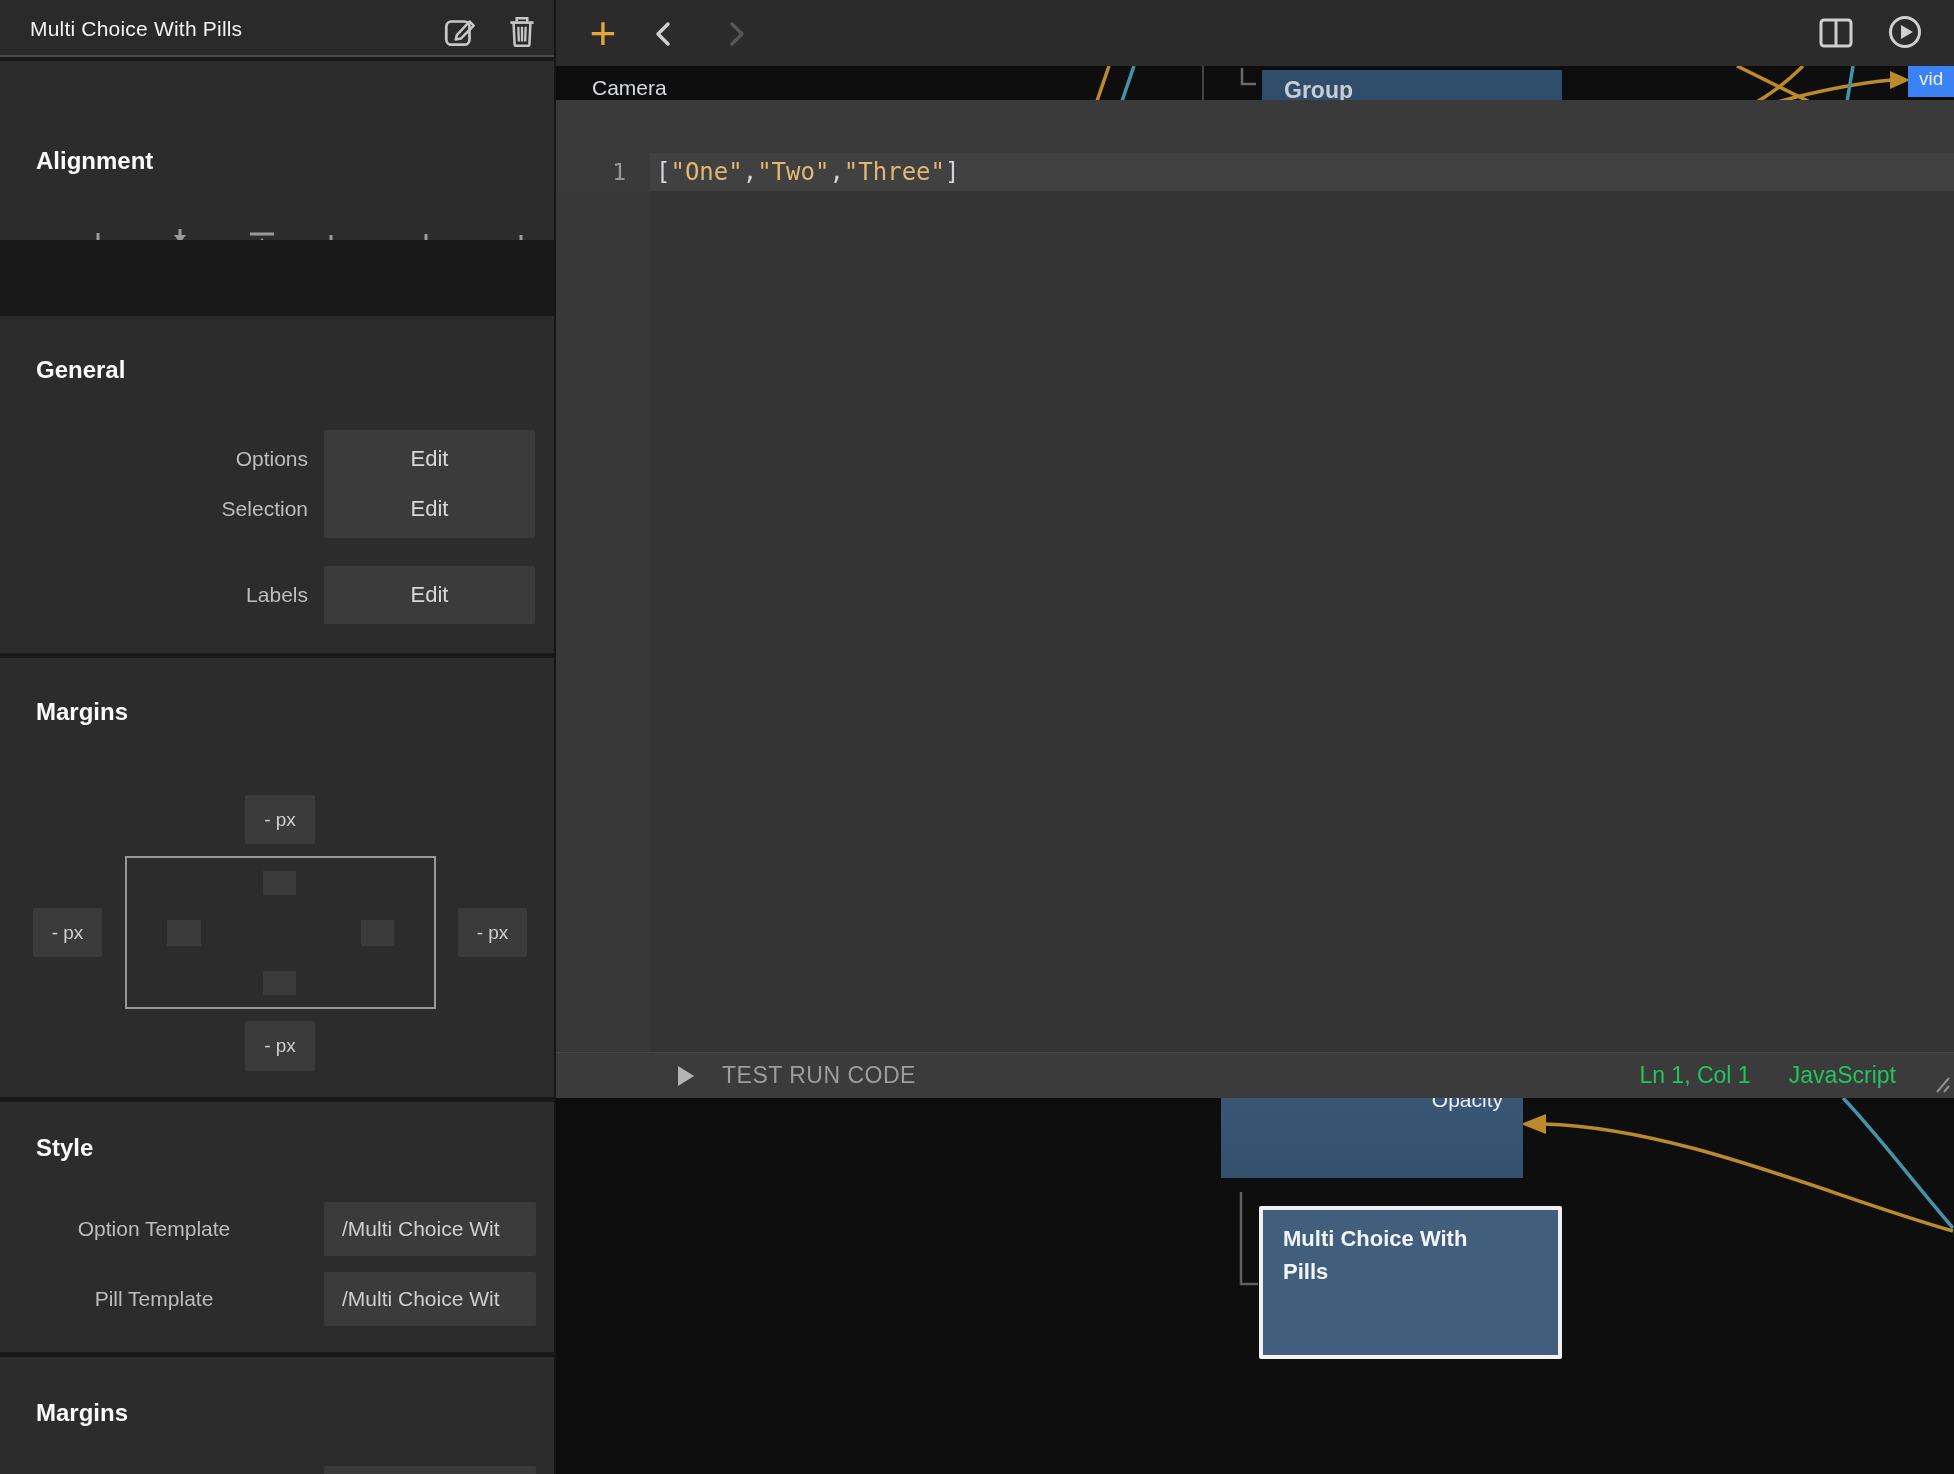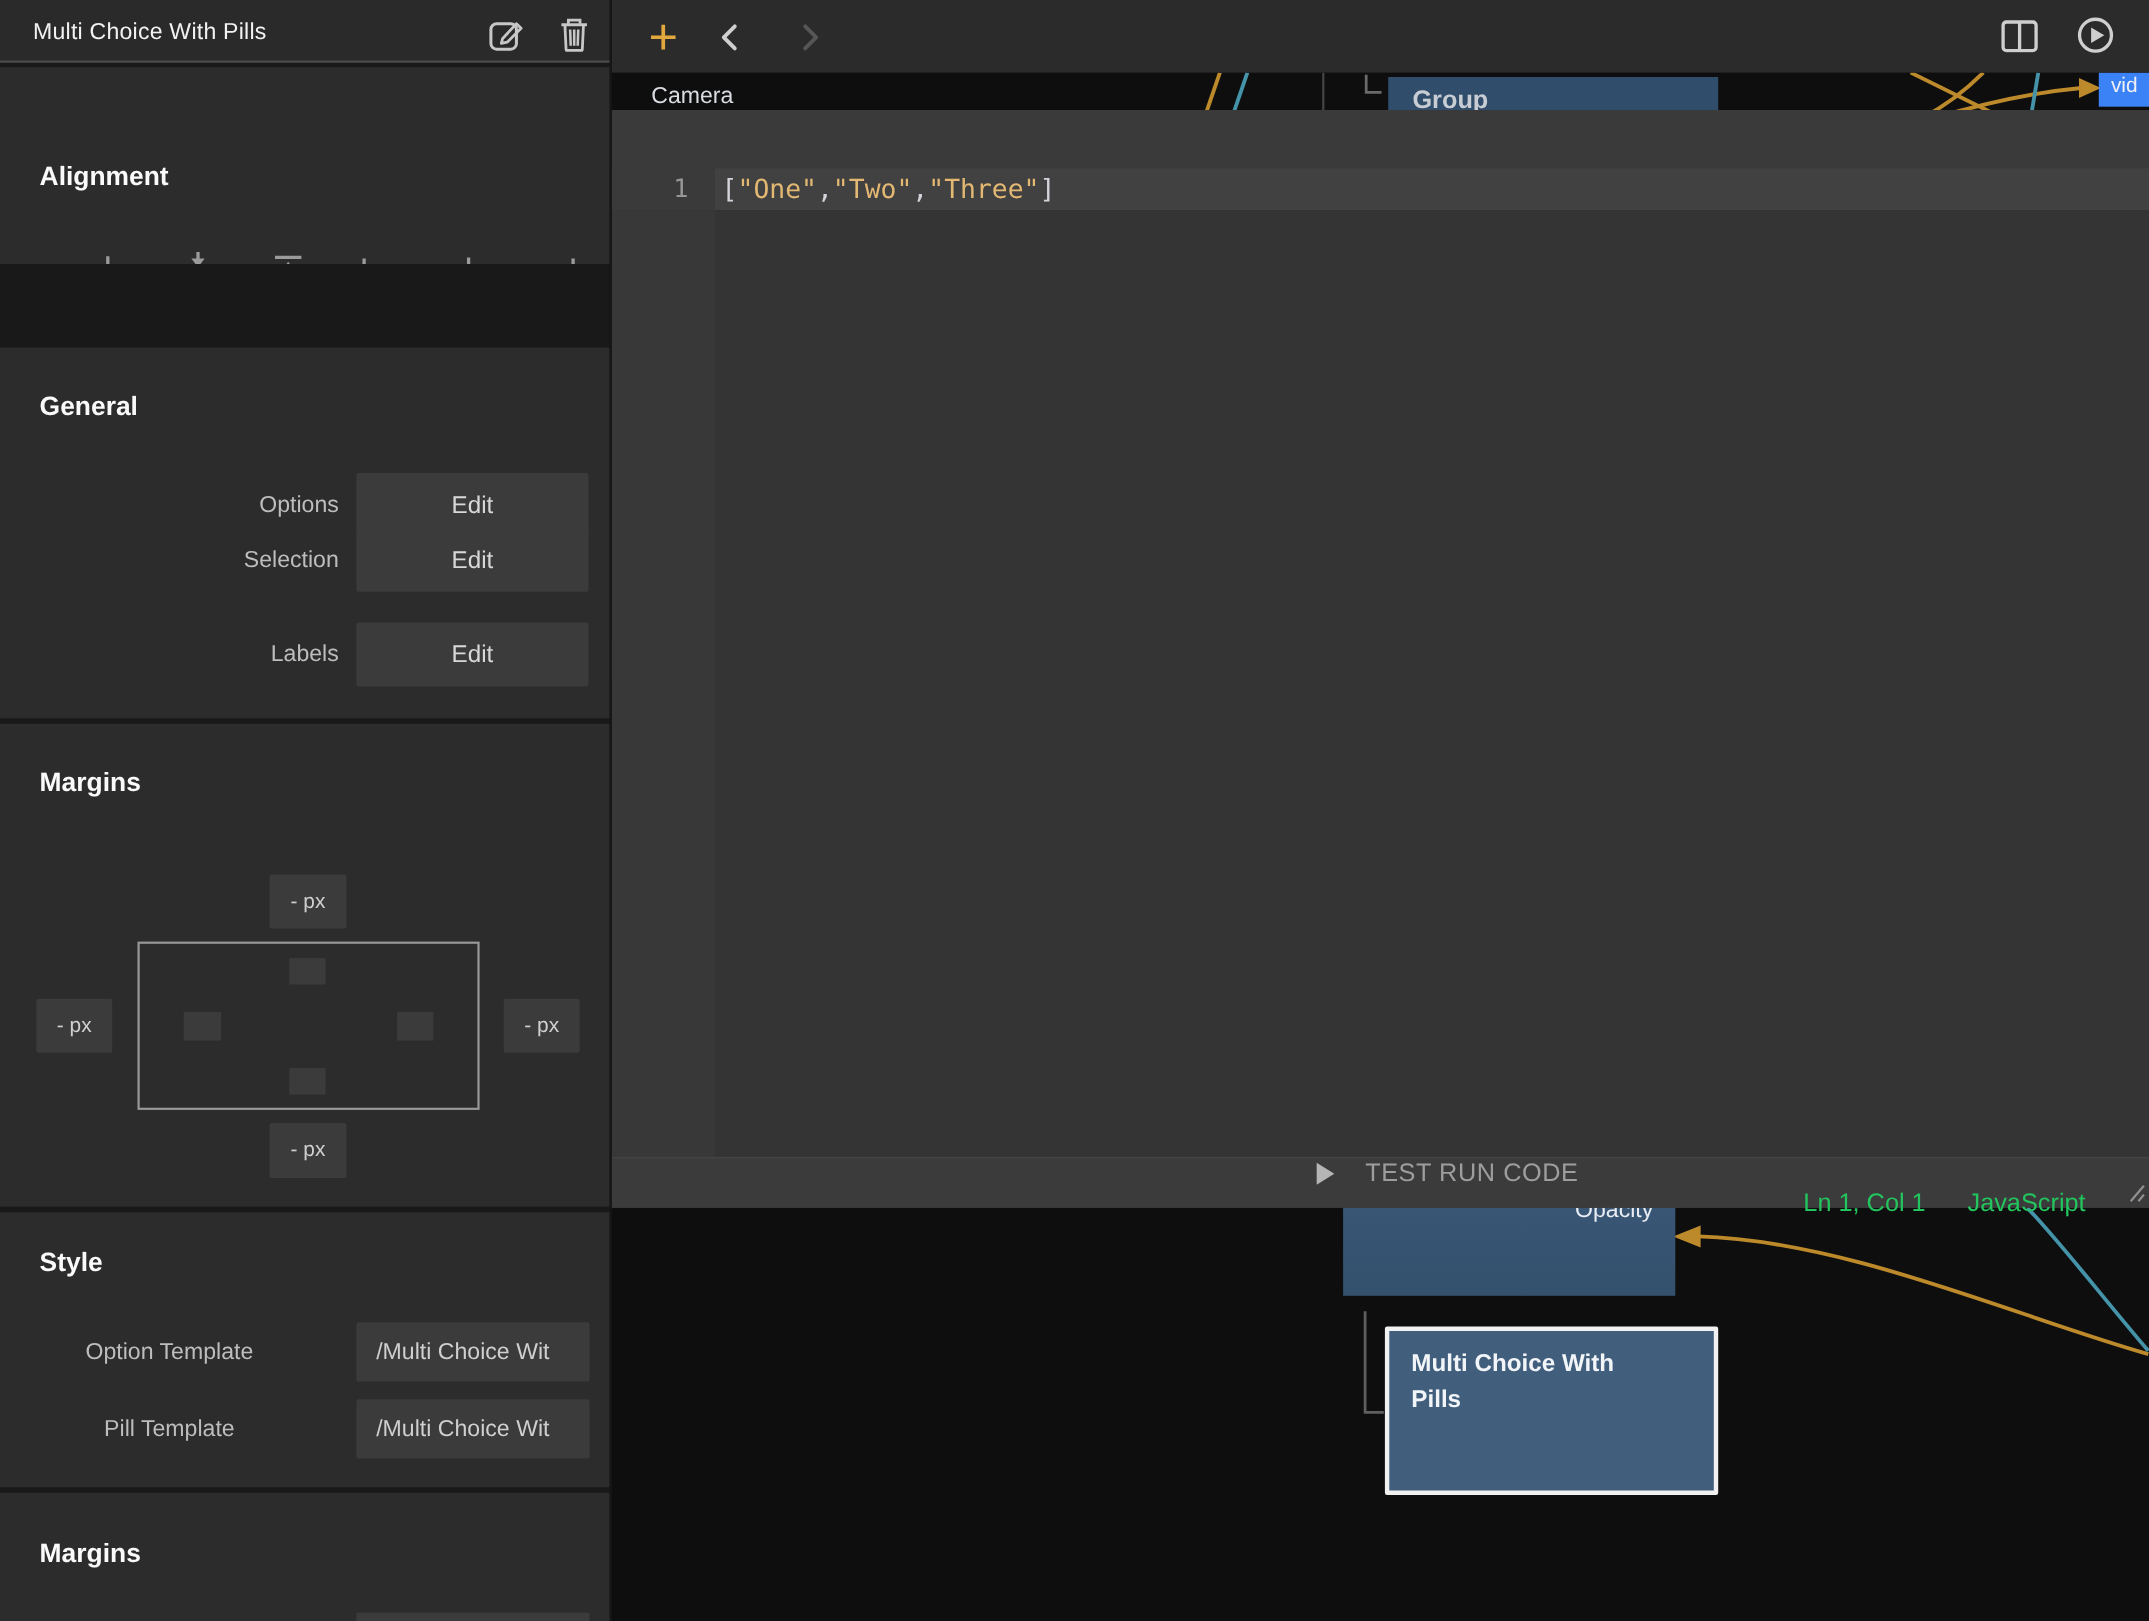--- a/index.html
+++ b/index.html
@@ -77,21 +77,21 @@
                   border-top:17px solid transparent; border-bottom:17px solid transparent; border-right:19px solid #3a3a3a; }
   .code-line { position:absolute; left:0; top:53px; width:100%; height:38px; display:flex; }
   .gutter-cell { width:94px; background:#3a3a3a; text-align:right; padding-right:24px;
                  font-family:"DejaVu Sans Mono",monospace; font-size:23px; line-height:38px; color:#979797; }
   .code-cell { flex:1; background:#414141; padding-left:6px; font-family:"DejaVu Sans Mono",monospace;
                font-size:24px; line-height:38px; white-space:pre; cursor:text; }
   .tok-p { color:#d2d4da; } .tok-s { color:#e2b873; }
   .code-body { position:absolute; left:94px; right:0; top:91px; bottom:46px; background:#343434; cursor:text; }
   .gutter-body { position:absolute; left:0; width:94px; top:91px; bottom:46px; background:#383838; }
   .editor-bar { position:absolute; left:0; bottom:0; width:100%; height:46px; background:#3b3b3b; border-top:1px solid #474747;
-                display:flex; align-items:center;flex-direction:column; }
+                display:flex; align-items:center; }
   .run-btn { display:flex; align-items:center; margin-left:120px; background:none; border:none; cursor:pointer; }
   .run-btn svg { width:20px; height:24px; color:#b5b5b5; }
   .run-label { margin-left:26px; font-size:23px; color:#9d9d9d; letter-spacing:.5px; }
   .bar-right { margin-left:auto; display:flex; align-items:center; gap:38px; margin-right:58px; font-size:23px; color:#22c55e; }
   .resize-handle { position:absolute; right:3px; bottom:4px; width:24px; height:20px; cursor:nwse-resize; color:#909090; }
 </style>
 </head>
 <body>
 
 <div id="root">

